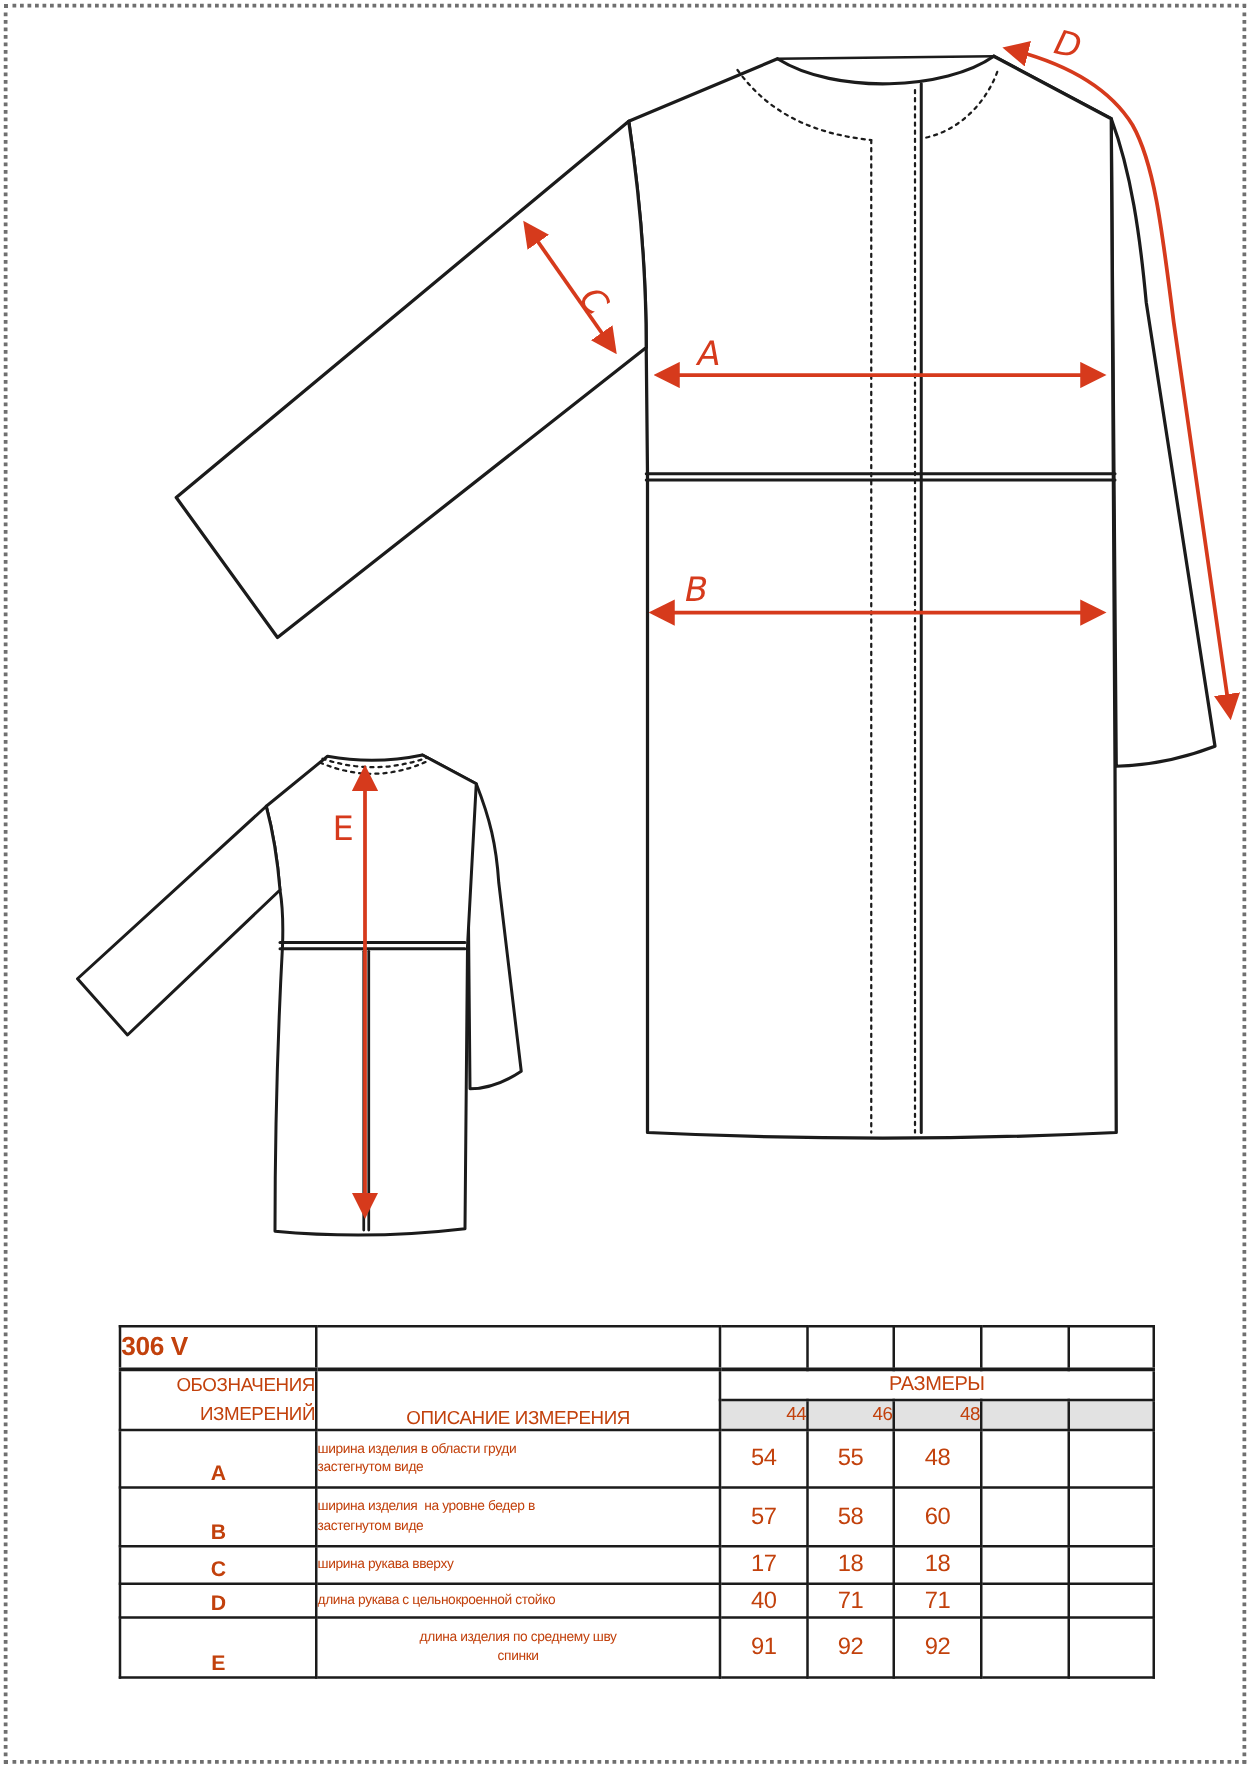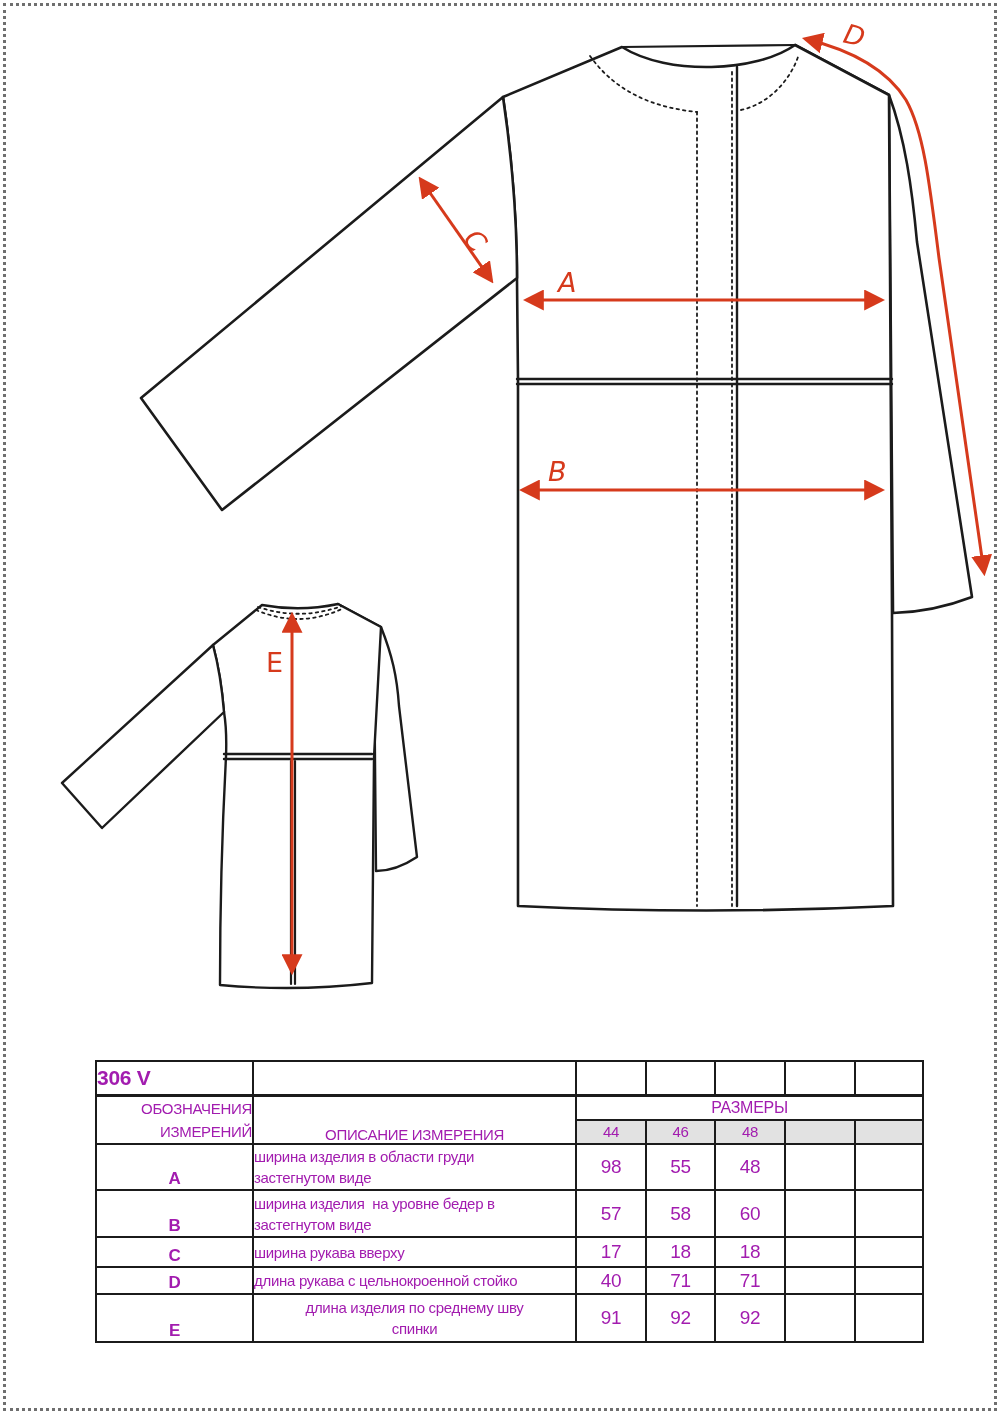--- a/index.html
+++ b/index.html
@@ -13,36 +13,36 @@
   }
   #drawing { position:absolute; left:0; top:0; }
 
   
   #spec-table {
     position:absolute; left:95px; top:1060px;
     border-collapse:collapse; table-layout:fixed;
   }
   #spec-table td {
     border:2px solid #1b1b1b; padding:0; overflow:hidden;
-    font-family:"Liberation Sans", sans-serif; color:#a21caf;
+    font-family:"Liberation Sans", sans-serif; color:#c2410c;
     letter-spacing:-0.3px;
   }
   tr.model-row td { border:1px solid #b4b4b4; }
   td.model-cell { font-size:21px; font-weight:bold; padding-left:7px; vertical-align:middle; }
   tr.model-row { height:34px; }
 
   td.desig-hdr { text-align:right; font-size:15px; line-height:1.55; vertical-align:middle; border-top:3px solid #1b1b1b !important; }
   td.descr-hdr { text-align:center; font-size:15px; vertical-align:bottom; padding-bottom:4px; border-top:3px solid #1b1b1b !important;margin-top:16px; }
   td.sizes-hdr { text-align:center; font-size:16px; vertical-align:middle; border-top:3px solid #1b1b1b !important; }
-  tr.sizes-row td { background:#e2e2e2; text-align:center; font-size:15px; vertical-align:middle; border-bottom:3px solid #1b1b1b; }
+  tr.sizes-row td { background:#e2e2e2; text-align:right; font-size:15px; vertical-align:middle; border-bottom:3px solid #1b1b1b; }
   tr.hdr-row { height:23px; }
   tr.sizes-row { height:23px; }
 
   td.code-cell { text-align:center; font-weight:bold; font-size:17px; vertical-align:bottom; padding-bottom:4px; }
-  td.desc-cell { font-size:15px; vertical-align:middle; padding:1px 2px 1px 4px; line-height:1.4;margin-top:28px; }
+  td.desc-cell { font-size:11px; vertical-align:middle; padding:1px 2px 1px 4px; line-height:1.4;margin-top:28px; }
   td.desc-cell span { display:block; white-space:pre-wrap; }
   td.val-cell { text-align:center; font-size:19px; vertical-align:middle; }
 
   tr.row-a { height:46px; }
   tr.row-b { height:47px; }
   tr.row-c { height:30px; }
   tr.row-d { height:27px; }
   tr.row-e { height:48px; }
   tr.thick-top td { border-top:3px solid #1b1b1b; }
   tr.last-row td { border-bottom:3px solid #1b1b1b;text-align:center; }
@@ -159,21 +159,21 @@
         <td></td>
         <td></td>
       </tr>
 
       <tr class="row-a">
         <td class="code-cell">A</td>
         <td class="desc-cell">
           <span>ширина изделия в области груди</span>
           <span>застегнутом виде</span>
         </td>
-        <td class="val-cell">98</td>
+        <td class="val-cell">54</td>
         <td class="val-cell">55</td>
         <td class="val-cell">48</td>
         <td class="val-cell"></td>
         <td class="val-cell"></td>
       </tr>
 
       <tr class="row-b">
         <td class="code-cell">B</td>
         <td class="desc-cell">
           <span>ширина изделия  на уровне бедер в</span>

